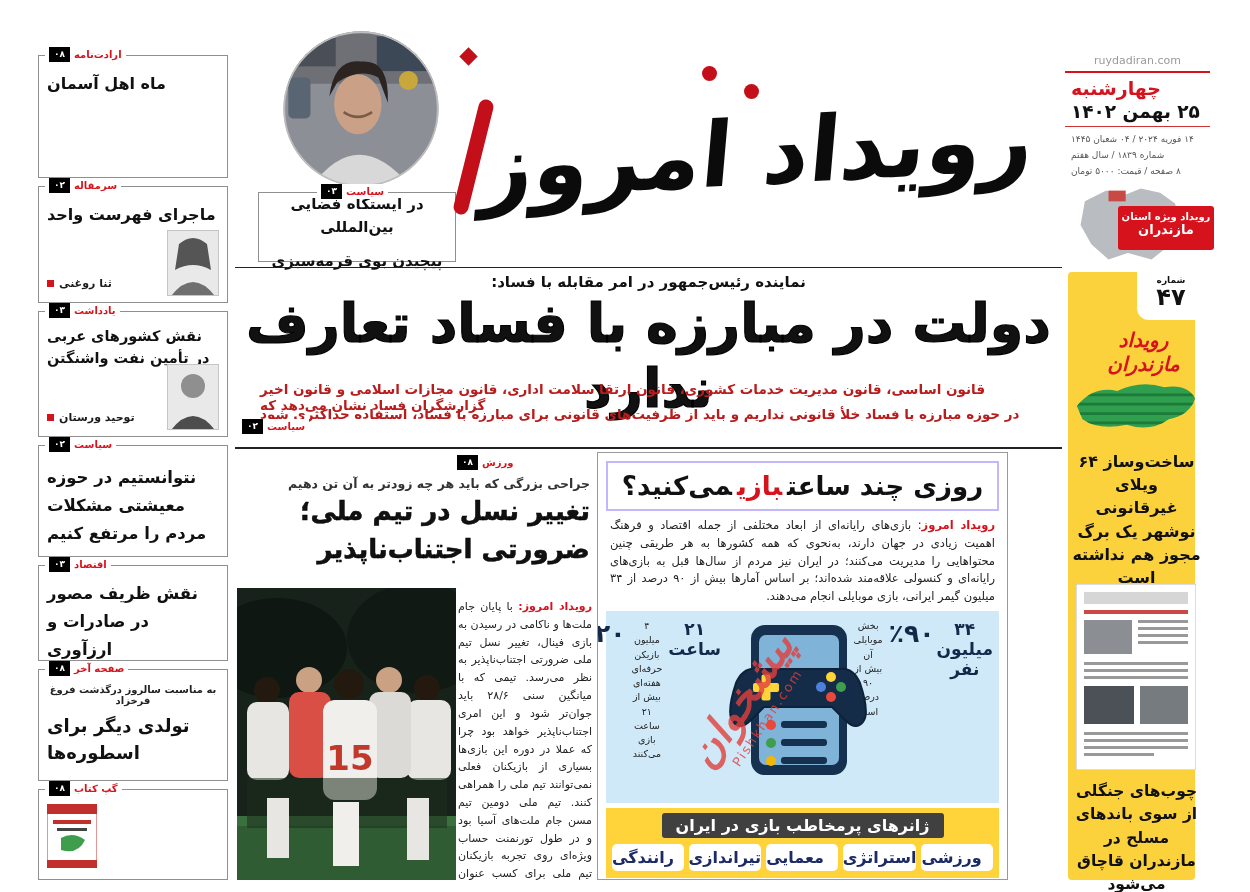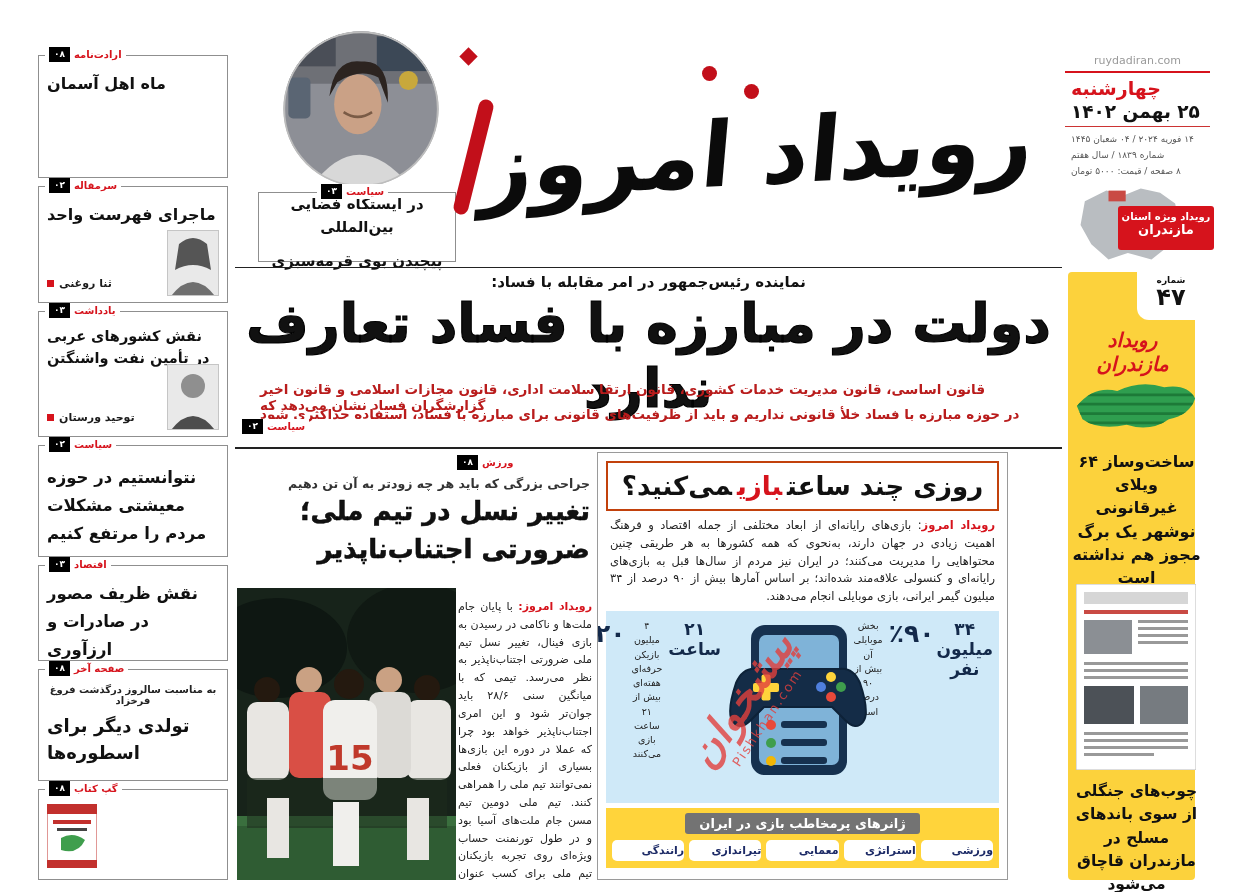--- a/index.html
+++ b/index.html
@@ -49,21 +49,21 @@
   .iran-map{position:absolute;left:1072px;top:182px;width:116px;height:86px;line-height:0}
   .prov-badge{position:absolute;left:1118px;top:206px;width:96px;height:44px;background:#d6131c;color:#fff;text-align:center;border-radius:3px;padding-top:5px;z-index:5}
   .prov-badge .b1{font-size:10px;font-weight:700}
   .prov-badge .b2{font-size:13px;font-weight:700}
 
   
   .province{position:absolute;left:1068px;top:272px;width:127px;height:608px;background:#fcd23c;border-radius:4px}
   .num-badge{position:absolute;left:69px;top:0;width:68px;height:48px;background:#fff;border-radius:0 0 0 12px;text-align:center;padding-top:3px}
   .num-badge .nl{font-size:9px;font-weight:700}
   .num-badge .nv{font-size:24px;font-weight:700;line-height:1}
-  .prov-logo{position:absolute;left:1px;top:56px;width:100%;text-align:center;color:#d6131c;font-size:20px;font-weight:700;font-style:italic}
+  .prov-logo{position:absolute;left:12px;top:56px;width:100%;text-align:center;color:#d6131c;font-size:20px;font-weight:700;font-style:italic}
   .green-map{position:absolute;left:7px;top:102px;width:122px;height:66px;line-height:0}
   .prov-h1{position:absolute;left:4px;top:178px;width:129px;text-align:center;font-size:16px;font-weight:700;line-height:1.45}
   .news-thumb{position:absolute;left:8px;top:312px;width:120px;height:186px;line-height:0}
   .prov-h2{position:absolute;left:4px;top:508px;width:129px;text-align:center;font-size:15.5px;font-weight:700;line-height:1.5}
 
   
   .rule{position:absolute;left:235px;width:827px;background:#222}
   .lead-kicker{position:absolute;left:235px;top:273px;width:827px;text-align:center;font-size:15px;font-weight:700}
   .lead-headline{position:absolute;left:235px;top:292px;width:827px;text-align:center;font-size:54px;font-weight:700;-webkit-text-stroke:1.2px #000;line-height:1.2}
   .lead-deck{position:absolute;left:260px;width:797px;text-align:left;font-size:13.5px;font-weight:700;color:#b91c1c}
@@ -71,33 +71,33 @@
 
   
   .sp-kicker{position:absolute;left:255px;top:476px;width:335px;text-align:right;font-size:12.5px;font-weight:700;color:#333}
   .sp-h{position:absolute;left:255px;width:335px;text-align:right;font-size:26px;font-weight:700;-webkit-text-stroke:.5px #000}
   .sp-body{position:absolute;left:458px;top:598px;width:134px;height:282px;font-size:11px;line-height:1.62;text-align:justify;overflow:hidden;color:#222}
   .lead-in{color:#d6131c;font-weight:700}
   .sp-photo{position:absolute;left:237px;top:588px;width:219px;height:292px;line-height:0}
 
   
   .g-box{position:absolute;left:597px;top:452px;width:411px;height:428px;border:1px solid #9a9a9a;background:#fff;overflow:hidden}
-  .g-head{margin:8px 8px 6px;border:2px solid #c2410c;padding:8px 4px;text-align:center;font-size:26px;font-weight:700;white-space:nowrap}
+  .g-head{margin:8px 8px 6px;border:2px solid #c4b5fd;padding:8px 4px;text-align:center;font-size:26px;font-weight:700;white-space:nowrap}
   .g-head .hl{color:#d6131c;margin:0 5px}
   .g-intro{margin:2px 12px;font-size:11.5px;line-height:1.55;text-align:justify;color:#222}
   .g-blue{margin:5px 8px 0;height:192px;background:#cfe9f8;display:flex;align-items:stretch;padding:8px 6px;gap:2px}
   .g-col{width:118px;text-align:center;display:flex;flex-direction:row;justify-content:space-evenly;gap:2px}
   .g-mid{flex:1;display:flex;align-items:center;justify-content:center;line-height:0}
   .stat-value{font-size:17px;font-weight:700;color:#13294a}
   .stat-pct{font-size:25px;font-weight:700;color:#13294a}
   .stat-desc{font-size:9.5px;line-height:1.5;color:#222;padding:0 4px}
   .g-genres{margin:5px 8px 0;background:#ffd43b;padding:5px 6px 7px}
-  .g-genres-title{background:#737373;color:#fff;font-size:13px;font-weight:700;text-align:center;padding:3px 14px;border-radius:3px;width:max-content;margin:0 auto 6px}
+  .g-genres-title{background:#404040;color:#fff;font-size:16px;font-weight:700;text-align:center;padding:3px 14px;border-radius:3px;width:max-content;margin:0 auto 6px}
   .g-chips{display:flex;justify-content:space-between;gap:5px}
-  .chip{background:#fff;border-radius:5px;padding:4px 0;flex:1;text-align:right;font-size:11px;font-weight:700;color:#1c2a66}
+  .chip{background:#fff;border-radius:5px;padding:4px 0;flex:1;text-align:left;font-size:16px;font-weight:700;color:#1c2a66}
 
   
   .watermark{position:absolute;left:612px;top:672px;width:270px;transform:rotate(-56deg);color:#e2403d;opacity:.8;text-align:center;z-index:40;pointer-events:none}
   .wm-fa{font-size:42px;font-weight:700;font-style:italic}
   .wm-en{font-size:13px;letter-spacing:2px;direction:ltr}
 </style>
 </head>
 <body>
 
 <div class="teaser" style="top:55px;height:123px">

